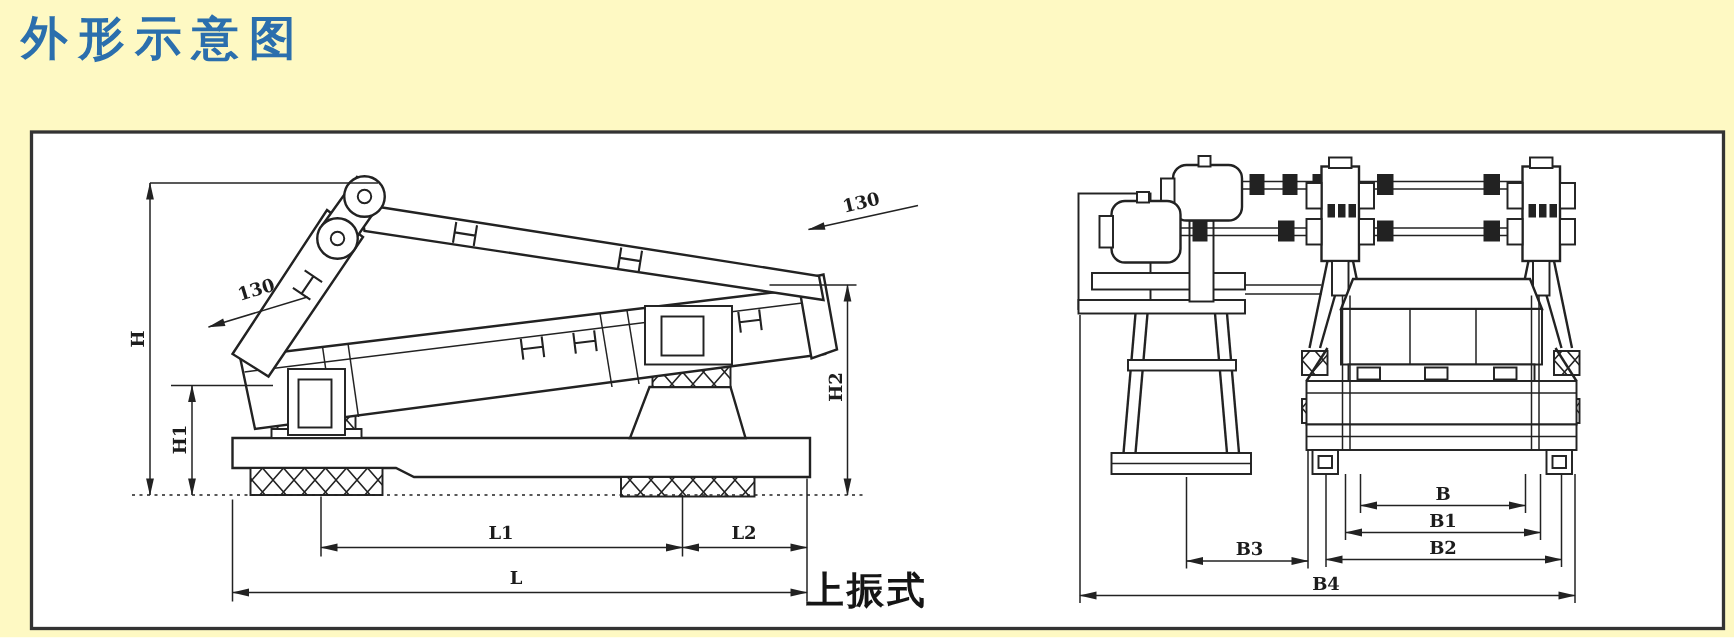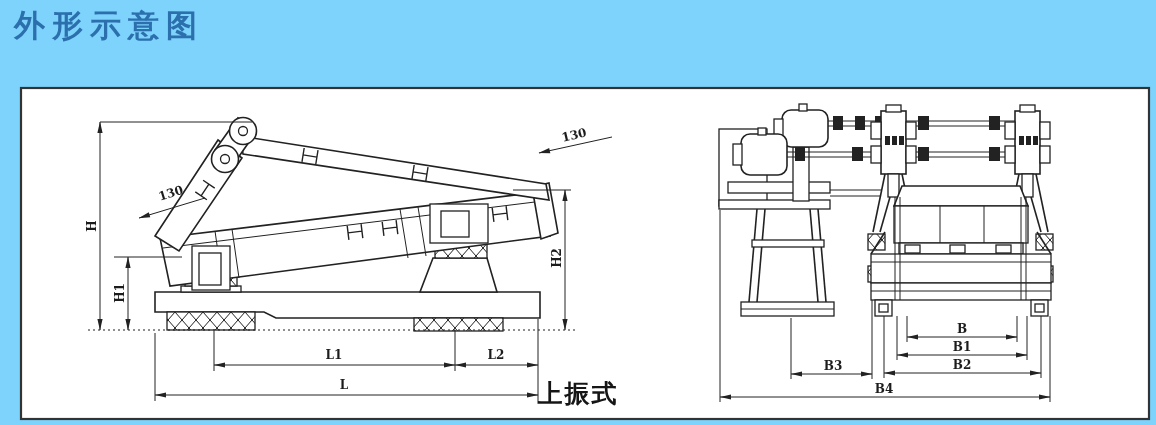--- a/index.html
+++ b/index.html
@@ -1,16 +1,16 @@
 <!DOCTYPE html>
 <html><head>
 <meta charset="utf-8">
 <style>
   html,body{margin:0;padding:0;background:#ffffff;}
-  .stage{position:relative;width:1156px;height:425px;background:#7dd3fc;overflow:hidden;
+  .stage{position:relative;width:1156px;height:425px;background:#fef9c3;overflow:hidden;
          font-family:"Liberation Sans",sans-serif;}
   .page-title{position:absolute;left:14px;top:5px;font-size:31px;font-weight:bold;
               letter-spacing:7px;color:#2b6fad;}
   svg text{font-family:"DejaVu Serif",serif;font-weight:bold;fill:#1c1c1c;}
   .dimtxt{font-size:12px;}
   .typetxt{font-family:"Liberation Sans",sans-serif;font-size:25px;font-weight:bold;fill:#151515;letter-spacing:2px;}
   .ln{stroke:#222;stroke-width:1.6;fill:none;}
   .lnt{stroke:#222;stroke-width:1;fill:none;}
   .wh{stroke:#222;stroke-width:1.6;fill:#fff;}
   .whh{stroke:#222;stroke-width:1.3;fill:#fff;}

